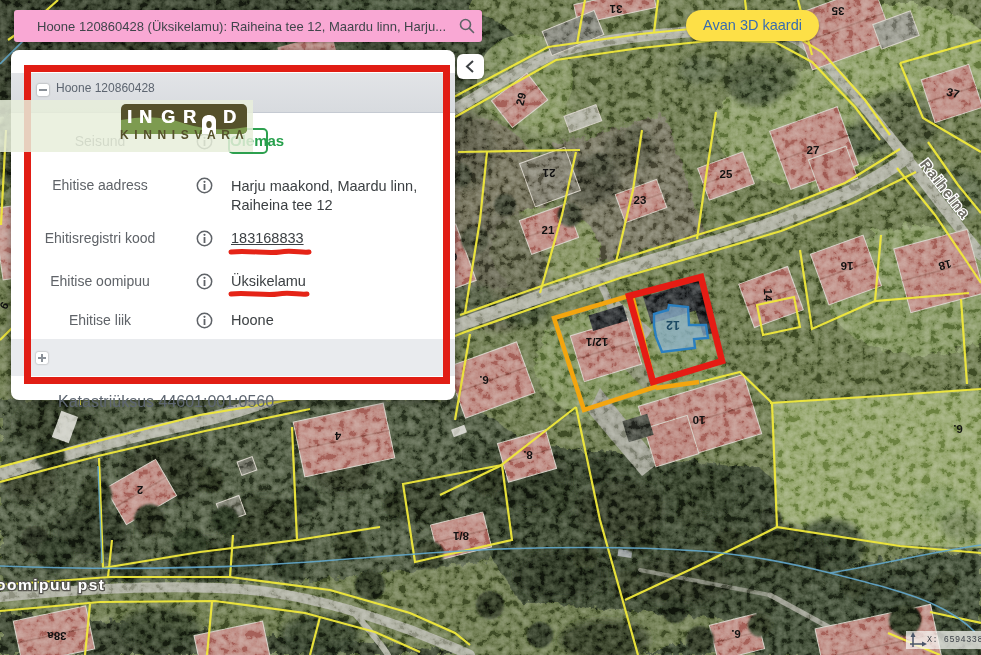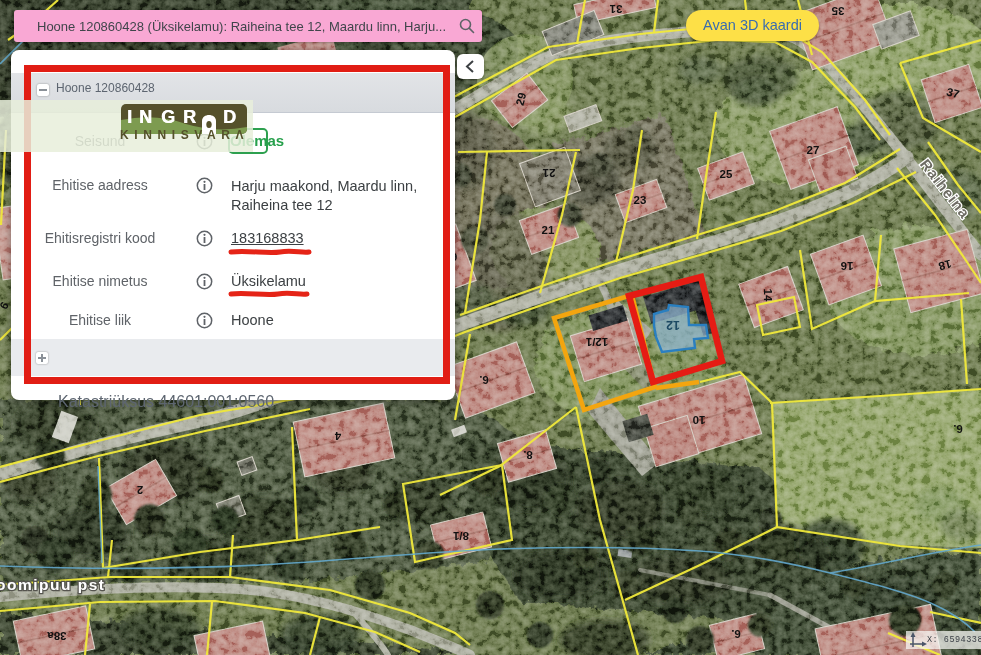--- a/index.html
+++ b/index.html
@@ -450,21 +450,21 @@
 <div class="lab" style="top:230px">Ehitisregistri kood</div>
 <svg class="icircle" style="top:230px" viewBox="0 0 17 17">
       <circle cx="8.5" cy="8.5" r="7.2" fill="none" stroke="#5f6368" stroke-width="1.5"></circle>
       <circle cx="8.5" cy="4.8" r="1.1" fill="#5f6368"></circle>
       <rect x="7.6" y="7" width="1.8" height="6" fill="#5f6368"></rect>
     </svg>
 <div class="val" style="top:230px;text-decoration:underline">183168833</div>
 <svg style="position:absolute;left:228px;top:246px" width="84" height="14" viewBox="0 0 84 14">
       <path d="M 3,6 C 20,4 40,8 52,6 C 64,4 74,7 81,6" fill="none" stroke="#e52417" stroke-width="5" stroke-linecap="round"></path>
     </svg>
-<div class="lab" style="top:273px">Ehitise nimetus</div>
+<div class="lab" style="top:273px">Ehitise oomipuu</div>
 <svg class="icircle" style="top:273px" viewBox="0 0 17 17">
       <circle cx="8.5" cy="8.5" r="7.2" fill="none" stroke="#5f6368" stroke-width="1.5"></circle>
       <circle cx="8.5" cy="4.8" r="1.1" fill="#5f6368"></circle>
       <rect x="7.6" y="7" width="1.8" height="6" fill="#5f6368"></rect>
     </svg>
 <div class="val" style="top:273px">Üksikelamu</div>
 <svg style="position:absolute;left:228px;top:287px" width="82" height="14" viewBox="0 0 82 14">
       <path d="M 3,7 C 18,5 38,9 50,7 C 62,5 72,8 79,7" fill="none" stroke="#e52417" stroke-width="5" stroke-linecap="round"></path>
     </svg>
 <div class="lab" style="top:312px">Ehitise liik</div>

